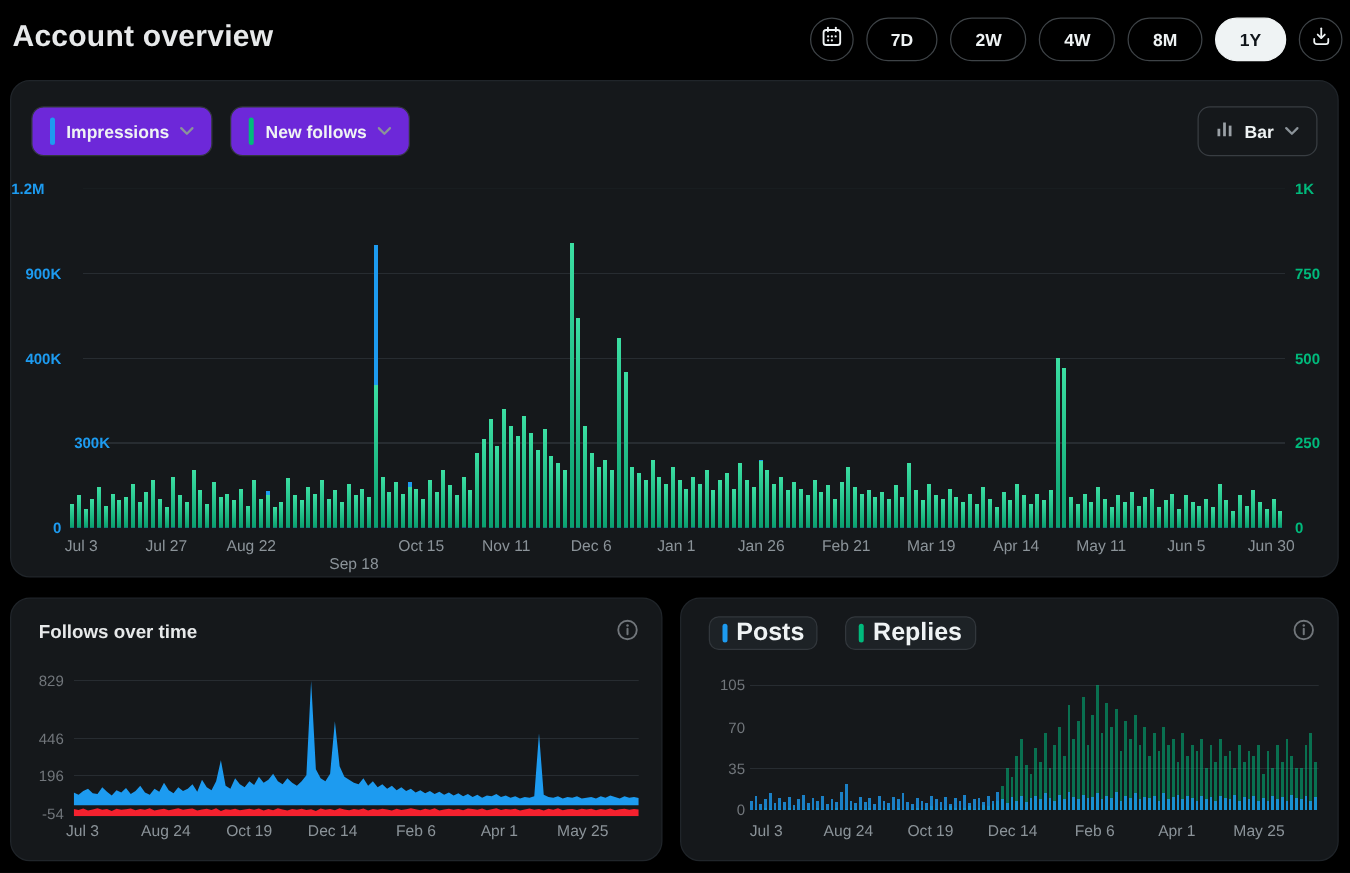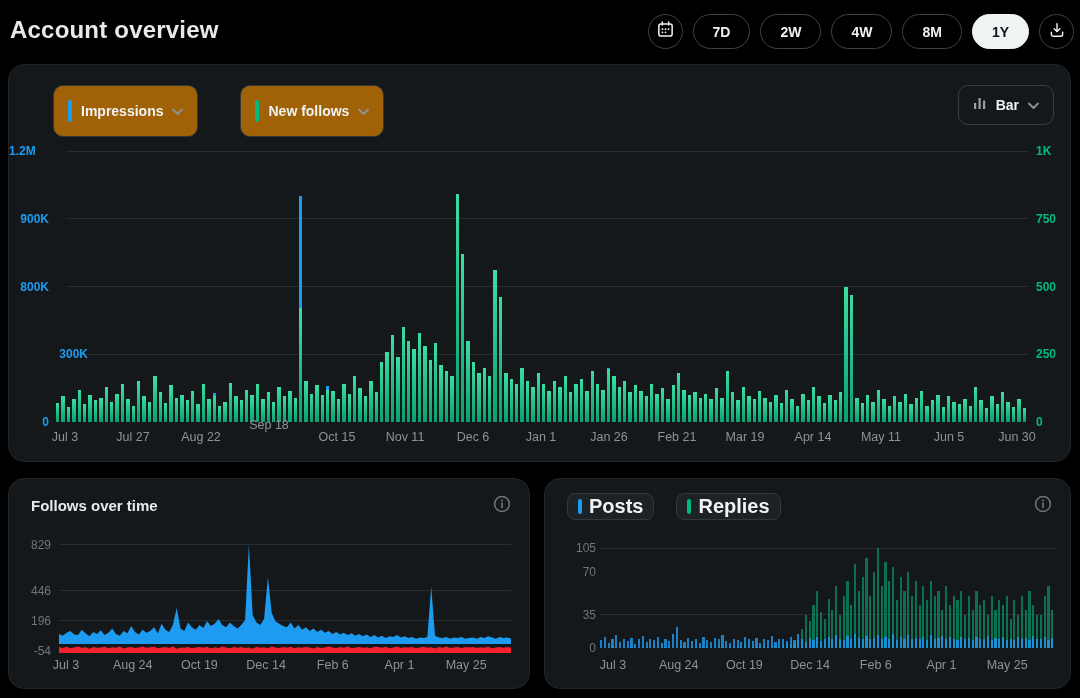--- a/index.html
+++ b/index.html
@@ -19,22 +19,22 @@
 
   
   .panel { position:absolute; background:#15181b; border:1px solid #20252a; border-radius:16px; }
   #main-panel  { left:8px;  top:64px;  width:1063px; height:398px; }
   #follows-panel { left:8px; top:478px; width:522px; height:211px; }
   #activity-panel { left:544px; top:478px; width:527px; height:211px; }
 
   
   .chip-row { position:absolute; left:16px; top:20px; display:flex; gap:14px; }
   .chip-row.right { left:auto; right:16px; }
-  .metric-chip { display:flex; align-items:center; gap:9px; background:#a16207;
-    border:1px solid #32373c; border-radius:10px; padding:0 14px; height:52px; cursor:pointer;margin-left:28px; }
+  .metric-chip { display:flex; align-items:center; gap:9px; background:#6d28d9;
+    border:1px solid #32373c; border-radius:10px; padding:0 14px; height:40px; cursor:pointer; }
   .metric-accent { width:4px; height:22px; border-radius:2px; }
   .chip-label { font-size:14px; font-weight:700; color:#eff3f4; }
   .select-chip { display:flex; align-items:center; gap:9px; background:transparent;
     border:1px solid #383d42; border-radius:10px; padding:0 14px; height:40px; cursor:pointer; }
 
   .panel-title { position:absolute; left:22px; top:18px; font-size:15px; font-weight:700; color:#e7e9ea; }
   .info-btn { position:absolute; right:18px; top:16px; width:18px; height:18px; cursor:pointer; }
 
   .legend-chip { display:flex; align-items:center; gap:7px; background:#1d2226;
     border:1px solid #32373c; border-radius:8px; padding:0 10px; height:27px; cursor:pointer; }
@@ -494,36 +494,36 @@
       <rect x="955.80" y="262.0" width="3.35" height="9.0" fill="#1d9bf0"></rect>
       <rect x="955.80" y="256.1" width="3.35" height="14.9" fill="url(#gGreen)"></rect>
       <rect x="961.20" y="257.4" width="3.35" height="13.6" fill="#1d9bf0"></rect>
       <rect x="961.20" y="248.0" width="3.35" height="23.0" fill="url(#gGreen)"></rect>
       <rect x="966.60" y="263.1" width="3.35" height="7.9" fill="#1d9bf0"></rect>
       <rect x="966.60" y="257.4" width="3.35" height="13.6" fill="url(#gGreen)"></rect>
     </svg>
   <div id="main-y-left">
       <div class="tick right-align blue" style="left: 0px; top: 79px; width: 22px;">1.2M</div>
       <div class="tick right-align blue" style="left: 0px; top: 146.75px; width: 40px;">900K</div>
-      <div class="tick right-align blue" style="left: 0px; top: 214.5px; width: 40px;">800K</div>
+      <div class="tick right-align blue" style="left: 0px; top: 214.5px; width: 40px;">400K</div>
       <div class="tick right-align blue" style="left: 0px; top: 282.25px; width: 40px; margin-left: 39px;">300K</div>
       <div class="tick right-align blue" style="left: 0px; top: 350px; width: 40px;">0</div>
     </div>
   <div id="main-y-right">
       <div class="tick green" style="left: 1027px; top: 79px; width: 36px;">1K</div>
       <div class="tick green" style="left: 1027px; top: 146.75px; width: 36px;">750</div>
       <div class="tick green" style="left: 1027px; top: 214.5px; width: 36px;">500</div>
       <div class="tick green" style="left: 1027px; top: 282.25px; width: 36px;">250</div>
       <div class="tick green" style="left: 1027px; top: 350px; width: 36px;">0</div>
     </div>
   <div id="main-x-axis">
       <div class="tick center xdate" style="left: 22px; top: 365px; width: 68px;">Jul 3</div>
       <div class="tick center xdate" style="left: 90px; top: 365px; width: 68px;">Jul 27</div>
       <div class="tick center xdate" style="left: 158px; top: 365px; width: 68px;">Aug 22</div>
-      <div class="tick center xdate" style="left: 226px; top: 353px; width: 68px;">Sep 18</div>
+      <div class="tick center xdate" style="left: 226px; top: 379px; width: 68px; text-align: right;">Sep 18</div>
       <div class="tick center xdate" style="left: 294px; top: 365px; width: 68px;">Oct 15</div>
       <div class="tick center xdate" style="left: 362px; top: 365px; width: 68px;">Nov 11</div>
       <div class="tick center xdate" style="left: 430px; top: 365px; width: 68px;">Dec 6</div>
       <div class="tick center xdate" style="left: 498px; top: 365px; width: 68px;">Jan 1</div>
       <div class="tick center xdate" style="left: 566px; top: 365px; width: 68px;">Jan 26</div>
       <div class="tick center xdate" style="left: 634px; top: 365px; width: 68px;">Feb 21</div>
       <div class="tick center xdate" style="left: 702px; top: 365px; width: 68px;">Mar 19</div>
       <div class="tick center xdate" style="left: 770px; top: 365px; width: 68px;">Apr 14</div>
       <div class="tick center xdate" style="left: 838px; top: 365px; width: 68px;">May 11</div>
       <div class="tick center xdate" style="left: 906px; top: 365px; width: 68px;">Jun 5</div>
@@ -809,21 +809,21 @@
       <rect x="439.83" y="91.4" width="2.20" height="8.6" fill="#1d9bf0" opacity="0.8"></rect>
       <rect x="443.63" y="47.6" width="2.20" height="52.4" fill="#00ba7c" opacity="0.55"></rect>
       <rect x="443.63" y="88.6" width="2.20" height="11.4" fill="#1d9bf0" opacity="0.8"></rect>
       <rect x="447.42" y="38.1" width="2.20" height="61.9" fill="#00ba7c" opacity="0.55"></rect>
       <rect x="447.42" y="92.4" width="2.20" height="7.6" fill="#1d9bf0" opacity="0.8"></rect>
       <rect x="451.21" y="61.9" width="2.20" height="38.1" fill="#00ba7c" opacity="0.55"></rect>
       <rect x="451.21" y="89.5" width="2.20" height="10.5" fill="#1d9bf0" opacity="0.8"></rect>
     </svg>
   <div id="activity-y-axis">
       <div class="tick right-align" style="left: 11px; top: 62px; width: 40px;">105</div>
-      <div class="tick right-align" style="left: 11px; top: 86px; width: 40px; text-align: right;">70</div>
+      <div class="tick right-align" style="left: 11px; top: 96px; width: 40px; text-align: right;">70</div>
       <div class="tick right-align" style="left: 11px; top: 128.667px; width: 40px;">35</div>
       <div class="tick right-align" style="left: 11px; top: 162px; width: 40px;">0</div>
     </div>
   <div id="activity-x-axis">
       <div class="tick center xdate" style="left: 35px; top: 179px; width: 66px;">Jul 3</div>
       <div class="tick center xdate" style="left: 100.7px; top: 179px; width: 66px;">Aug 24</div>
       <div class="tick center xdate" style="left: 166.4px; top: 179px; width: 66px;">Oct 19</div>
       <div class="tick center xdate" style="left: 232.1px; top: 179px; width: 66px;">Dec 14</div>
       <div class="tick center xdate" style="left: 297.8px; top: 179px; width: 66px;">Feb 6</div>
       <div class="tick center xdate" style="left: 363.5px; top: 179px; width: 66px;">Apr 1</div>

